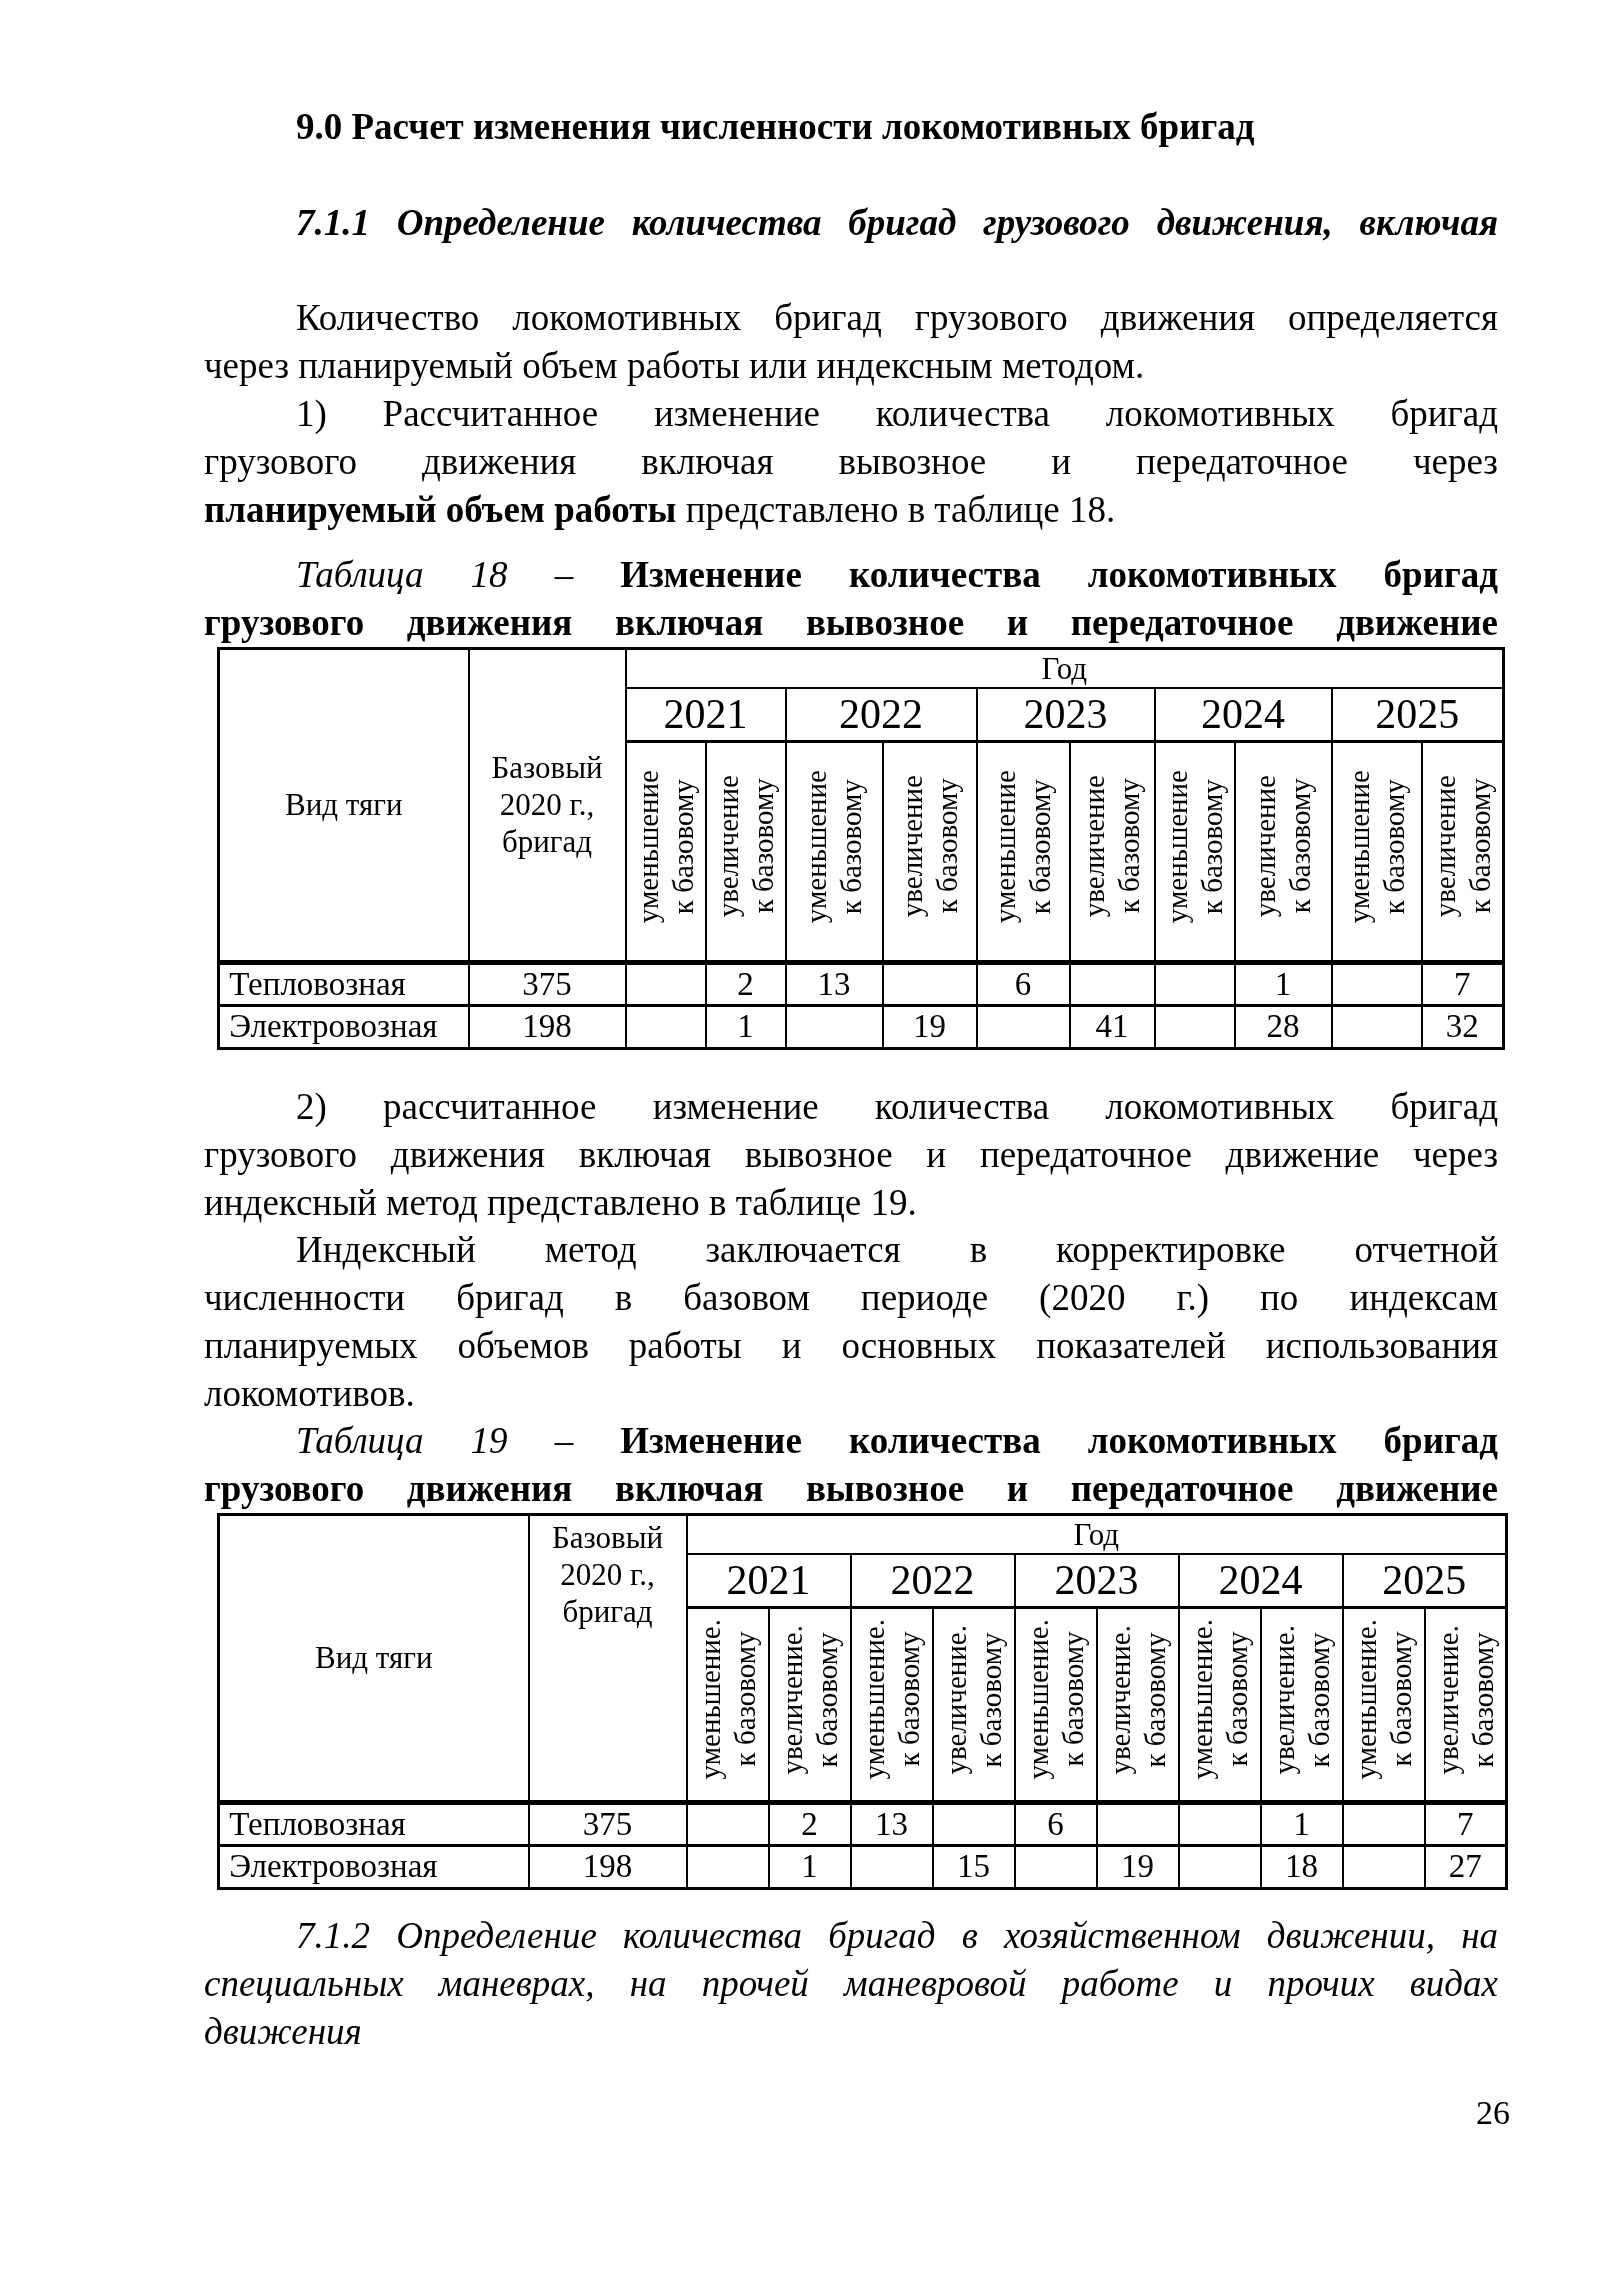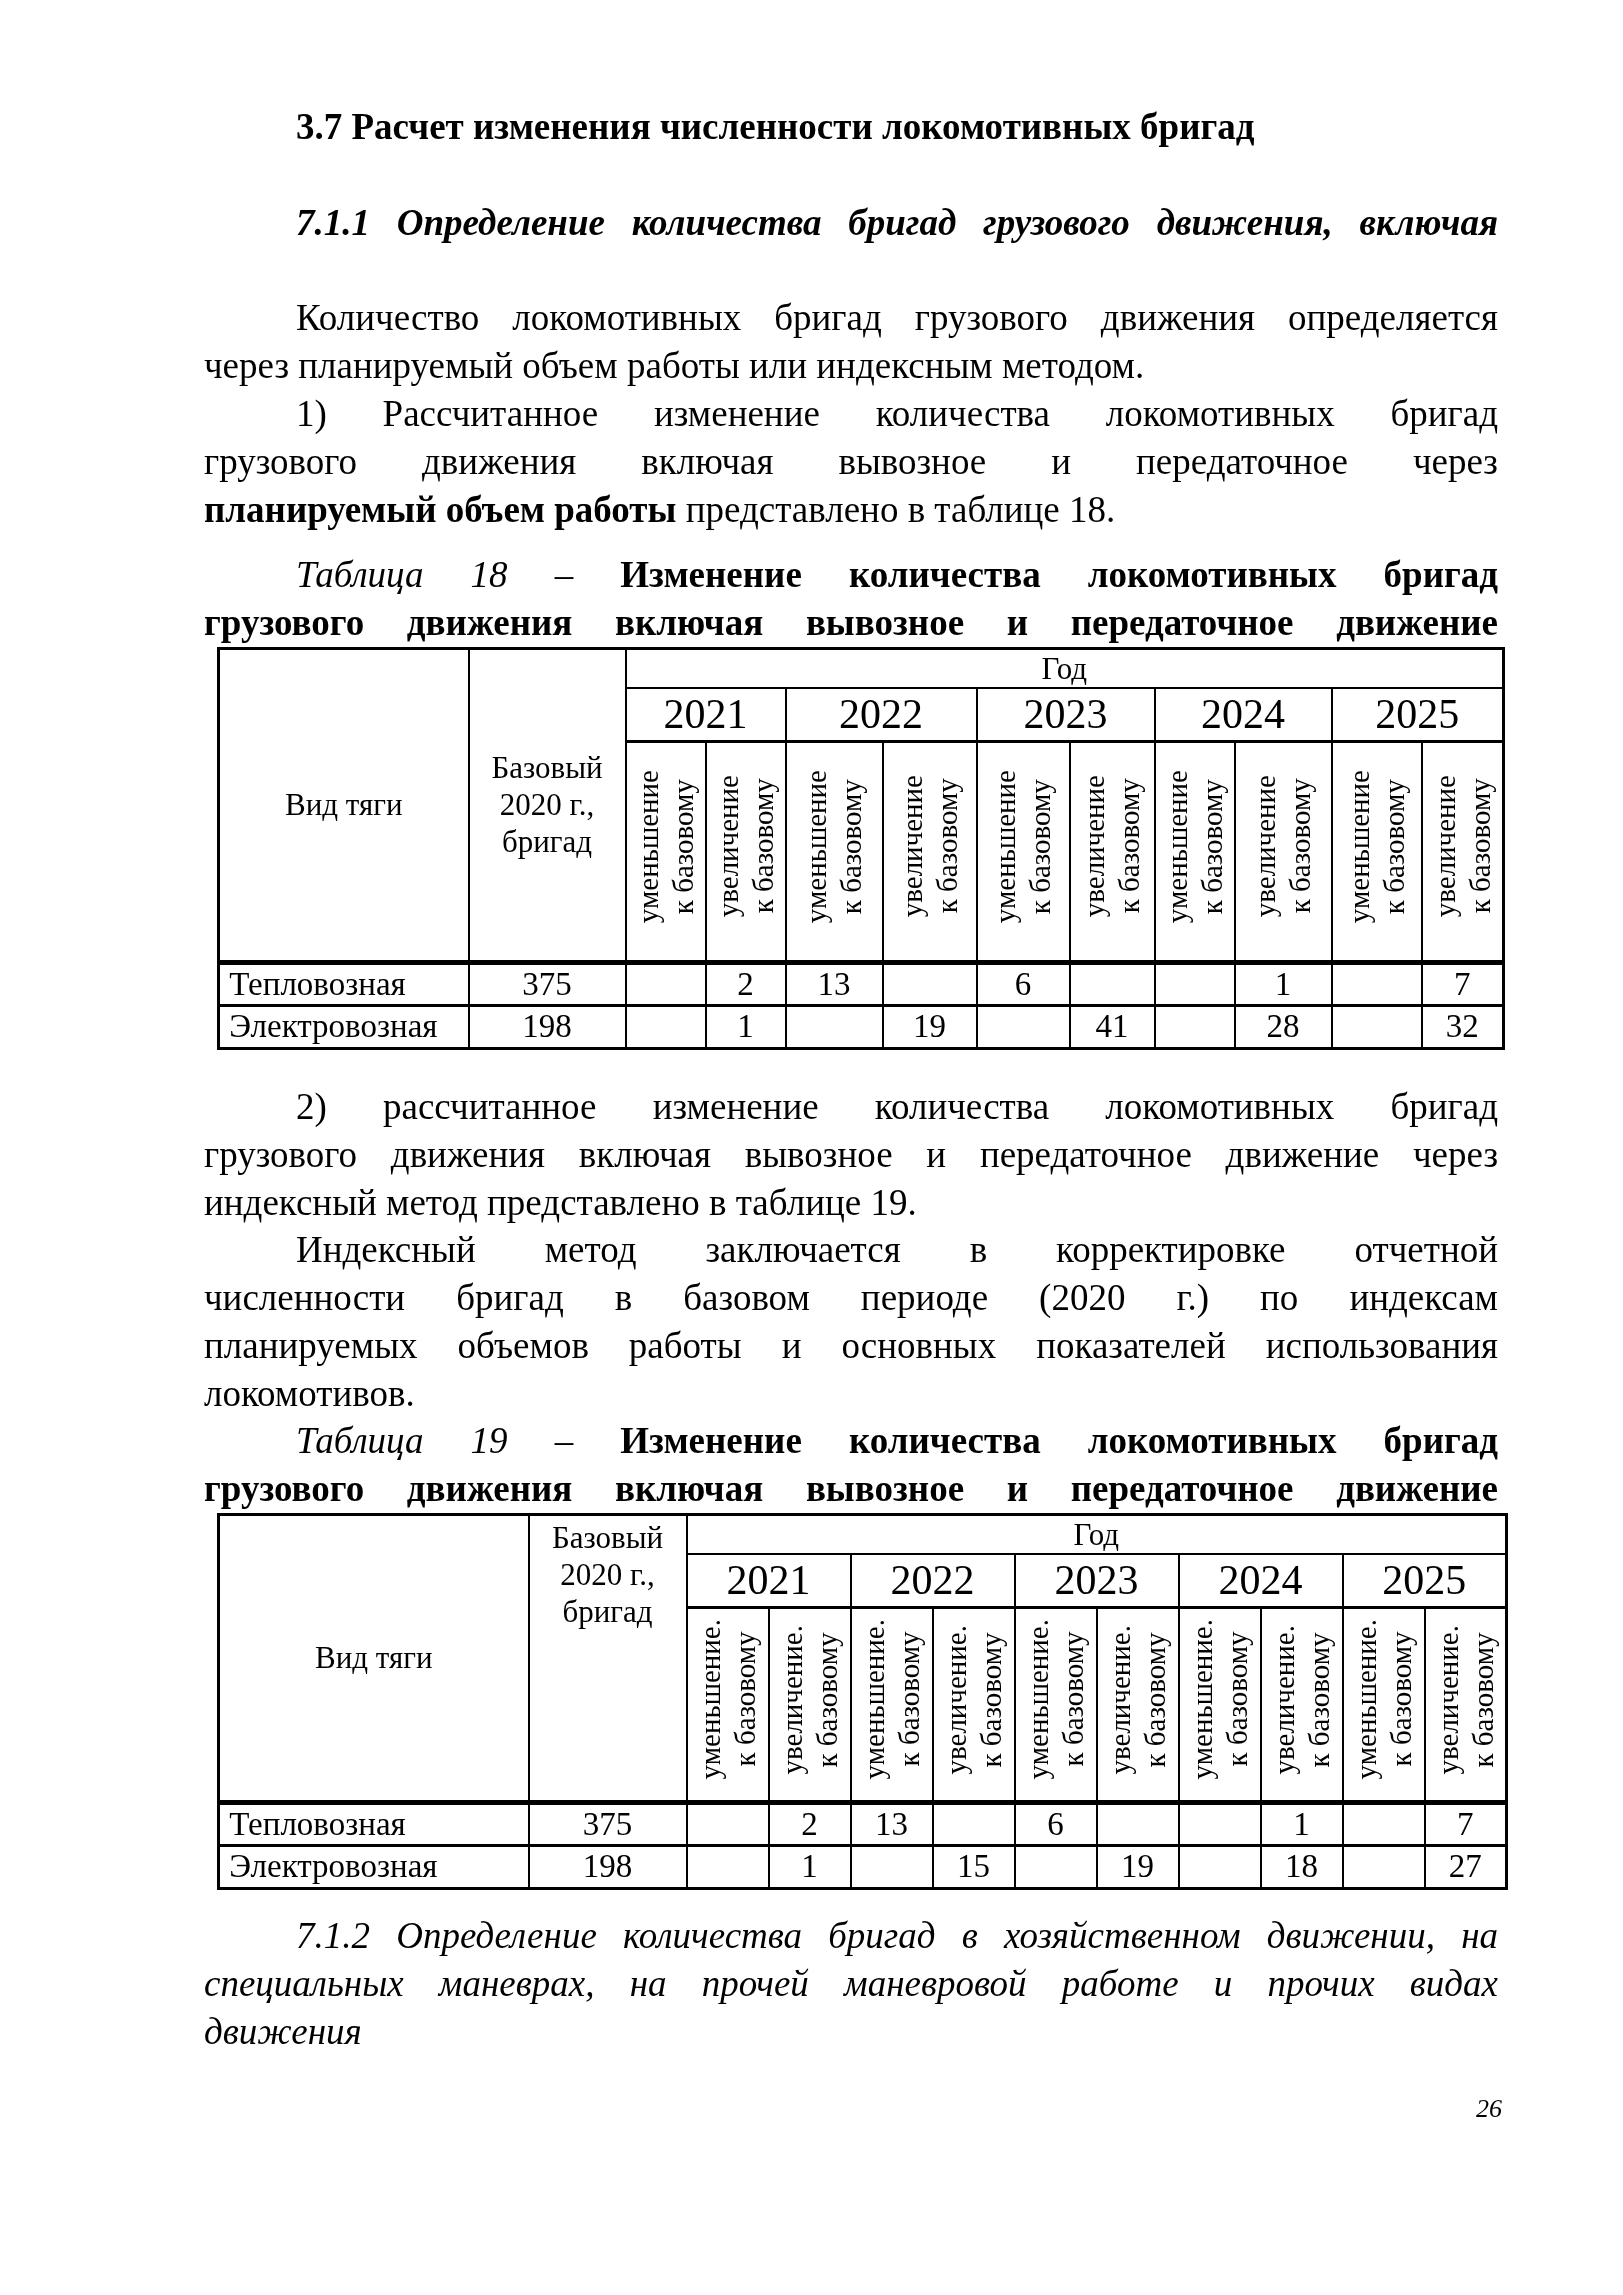--- a/index.html
+++ b/index.html
@@ -32,29 +32,29 @@
   tr.r-years td{height:42px;border-bottom:3.9px solid #000;font-size:42px;}
   tr.r-rot18 td{height:217px;}
   tr.r-rot19 td{height:191px;}
   tr.r-data td{height:38px;}
   tr.r-first td{border-top:5.2px solid #000;}
   tr.r-second td{border-top:3.9px solid #000;}
   .rot{
     display:inline-block;writing-mode:vertical-rl;transform:rotate(180deg);
     font-size:29px;line-height:1.2;white-space:nowrap;
   }
-  .pagenum{position:absolute;font-size:26px;font-style:italic;}
+  .pagenum{position:absolute;font-size:34px;}
 </style>
 </head>
 <body>
 
 <div class="page">
 
   <div class="blk h-bold" style="top:103px">
-    <span class="line indent">3.7 Расчет изменения численности локомотивных бригад</span>
+    <span class="line indent">9.0 Расчет изменения численности локомотивных бригад</span>
   </div>
 
   <div class="blk h-bi" style="top:199px">
     <span class="line indent just">7.1.1 Определение количества бригад грузового движения, включая</span>
   </div>
 
   <div class="blk" style="top:294px">
     <span class="line indent just">Количество локомотивных бригад грузового движения определяется</span>
     <span class="line">через планируемый объем работы или индексным методом.</span>
   </div>

